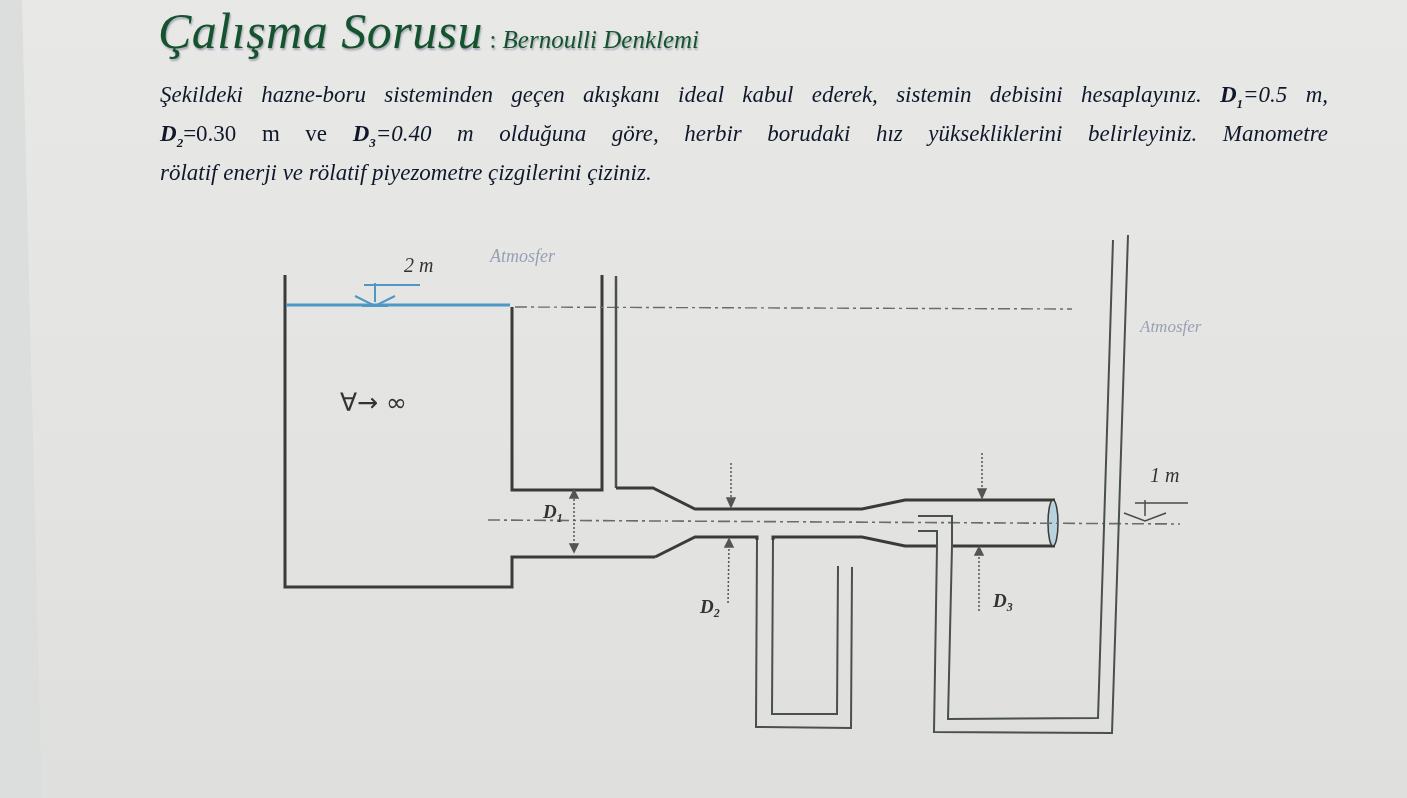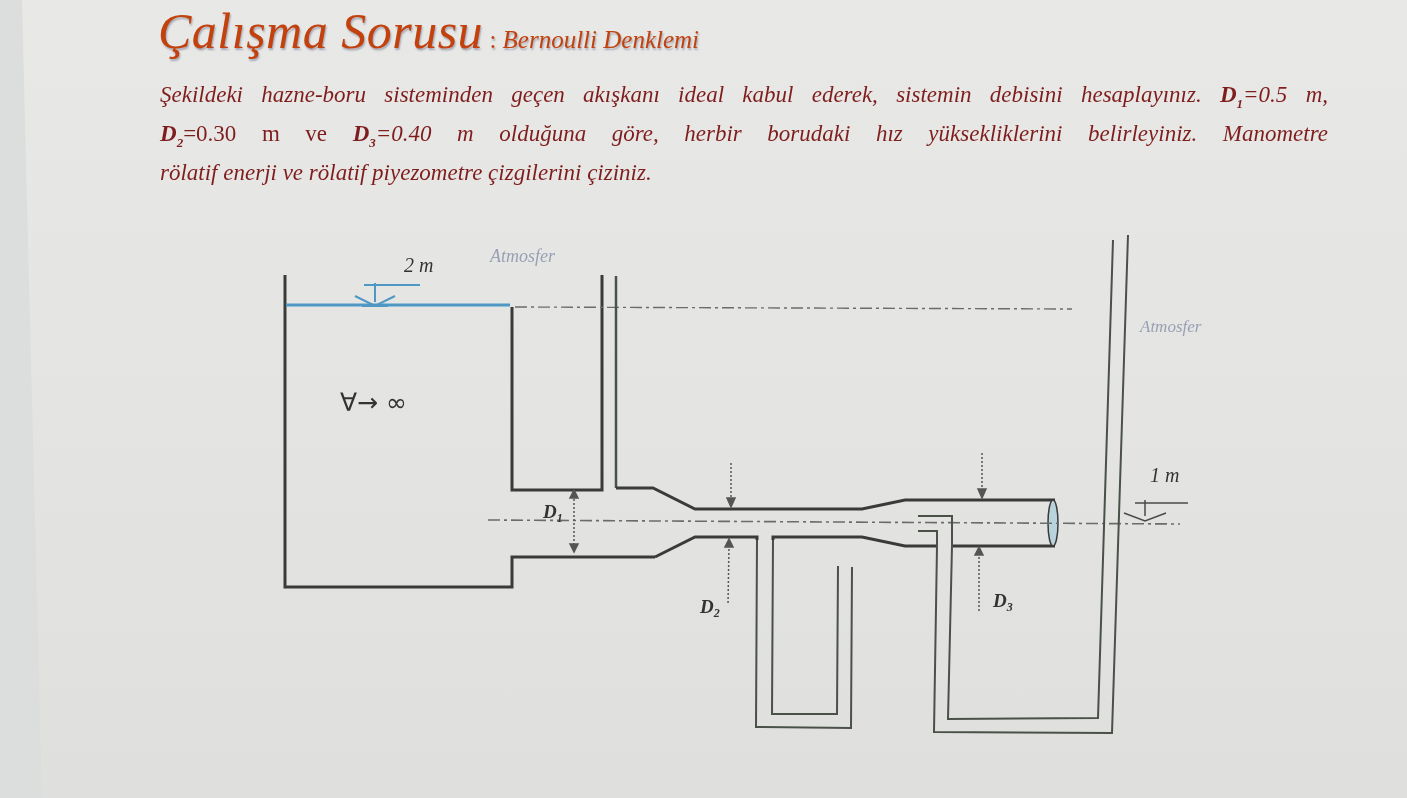--- a/index.html
+++ b/index.html
@@ -11,29 +11,29 @@
   .page-edge {
     position: absolute; left: 0; top: 0; width: 1407px; height: 798px;
   }
   .page {
     position: absolute; inset: 0;
     background: linear-gradient(180deg, #e8e9e7 0%, #e3e4e2 60%, #dfe0de 100%);
     clip-path: polygon(22px 0, 1407px 0, 1407px 798px, 42px 798px);
   }
   .title {
     position: absolute; left: 158px; top: 2px; white-space: nowrap;
-    color: #c2410c; font-style: italic;
+    color: #14532d; font-style: italic;
     text-shadow: 1px 2px 2px rgba(40,40,80,0.35);
   }
   .title .main { font-size: 50px; letter-spacing: 0.5px; }
   .title .sub { font-size: 25px; font-style: normal; font-family: "Liberation Serif", serif; }
   .title .sub i { font-style: italic; }
   .para {
     position: absolute; left: 160px; top: 80px; width: 1168px;
-    font-size: 23px; line-height: 30.5px; font-style: italic; color: #7f1d1d;
+    font-size: 23px; line-height: 30.5px; font-style: italic; color: #0f172a;
     text-align: justify; text-align-last: left;
   }
   .para .line { display: block; white-space: nowrap; text-align-last: justify; text-align: justify; }
   .para .line.last { text-align-last: left; }
   .para b { font-weight: bold; }
   svg.diagram { position: absolute; left: 0; top: 0; }
   .lbl { font-family: "Liberation Serif", serif; font-style: italic; }
 </style>
 </head>
 <body>

